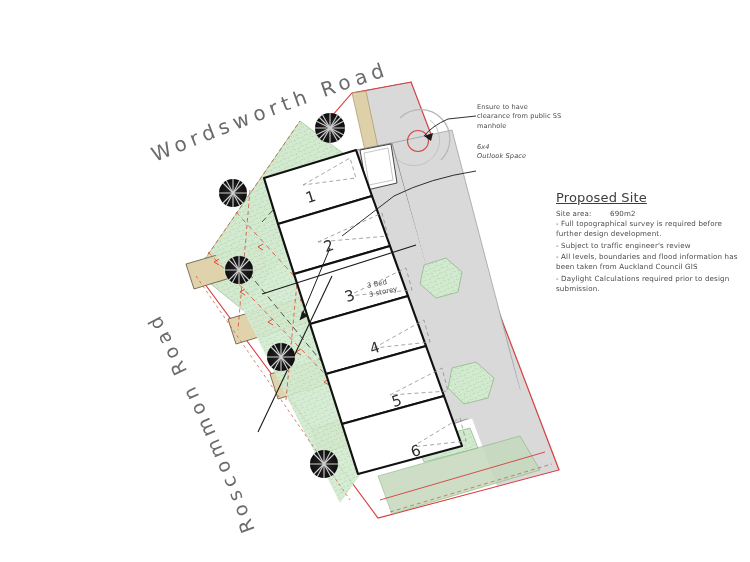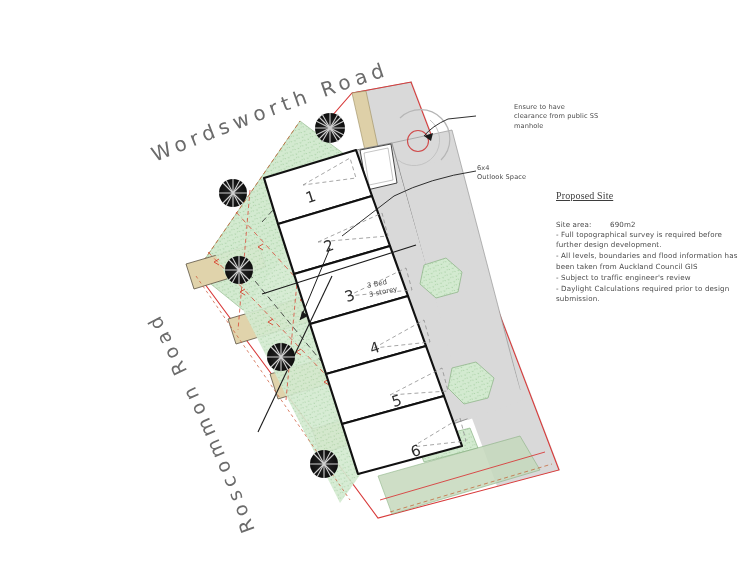--- a/index.html
+++ b/index.html
@@ -35,24 +35,23 @@
     top: 189px;
     width: 185px;
     font-family: "DejaVu Sans", sans-serif;
     font-size: 7.1px;
     line-height: 1.45;
     color: #4a4a4a;
     letter-spacing: 0.15px;
   }
   .infoblock .title {
     text-decoration: underline;
-    font-size: 10px;
-    margin-bottom: 16px;
+    font-size: 13px;
+    margin-bottom: 1px;
     color: #3d3d3d;
-    font-family: Liberation Serif, serif;
   }
   .kv {
     display: flex;
     width: 100%;
   }
   .kv .k { width: 54px; flex: 0 0 54px; }
   .kv .v { flex: 1 1 auto; }
   .notes-head {
     margin-top: 13px;
     margin-bottom: 1px;
@@ -63,22 +62,22 @@
   }
   
   .callout {
     position: absolute;
     font-family: "DejaVu Sans", sans-serif;
     font-size: 6.6px;
     line-height: 1.42;
     color: #4a4a4a;
     letter-spacing: 0.1px;
   }
-  #callout-manhole { left: 477px; top: 103px; width: 100px; margin-left: 37px; }
-  #callout-outlook { left: 477px; top: 164px; width: 90px; }
+  #callout-manhole { left: 477px; top: 103px; width: 100px; }
+  #callout-outlook { left: 477px; top: 143px; width: 90px; font-style: italic; }
   
   .street-label {
     position: absolute;
     font-family: "DejaVu Sans", sans-serif;
     color: #666;
     white-space: nowrap;
     pointer-events: none;
   }
   
   .unit-num {
@@ -338,18 +337,18 @@
 
   <div class="infoblock">
     <div class="title">Proposed Site</div>
 
     <div class="kv">
       <span class="k">Site area:</span>
       <span class="v">690m2</span>
     </div>
 
     <div class="note">- Full topographical survey is required before further design development.</div>
+    <div class="note">- Subject to traffic engineer's review</div>
     <div class="note">- All levels, boundaries and flood information has been taken from Auckland Council GIS</div>
-    <div class="note">- Subject to traffic engineer's review</div>
     <div class="note">- Daylight Calculations required prior to design submission.</div>
   </div>
 
 </div>
 
 </body></html>

